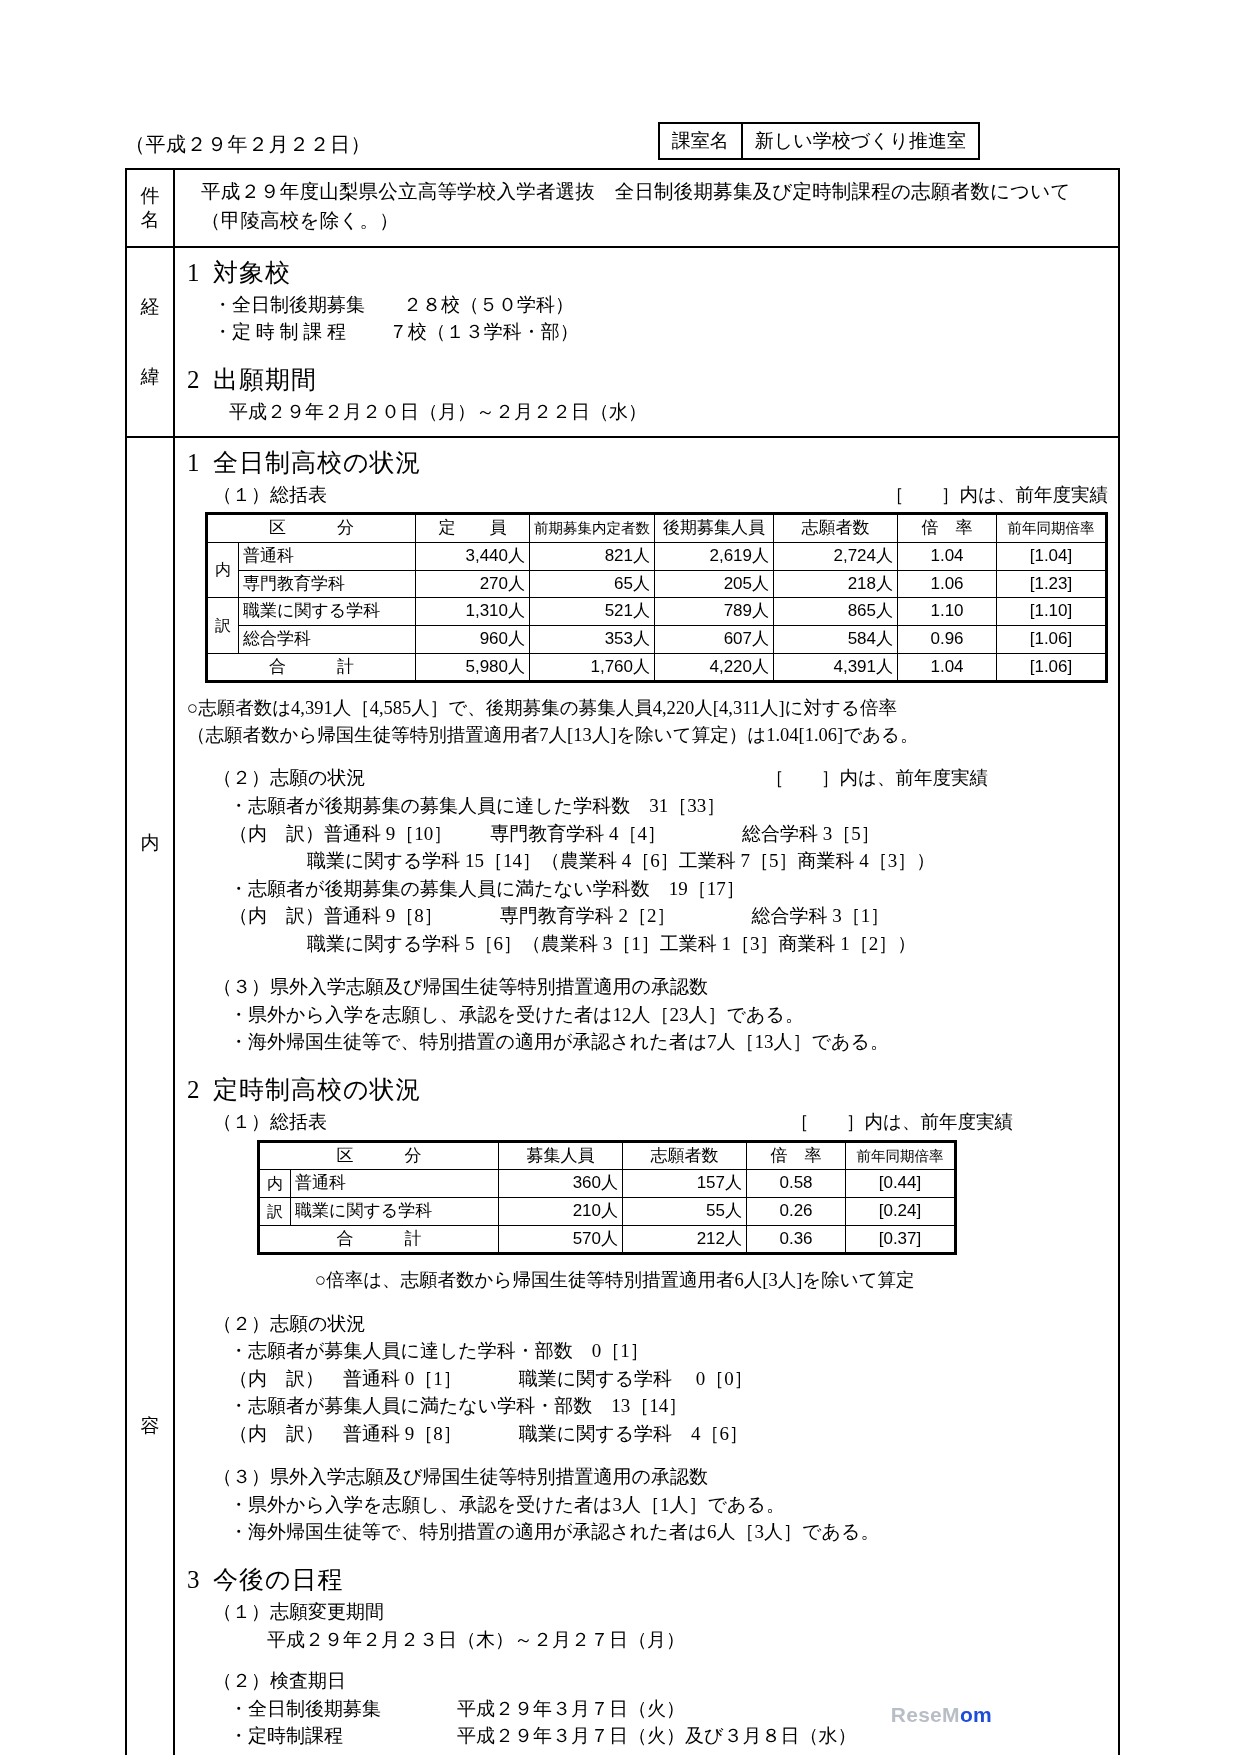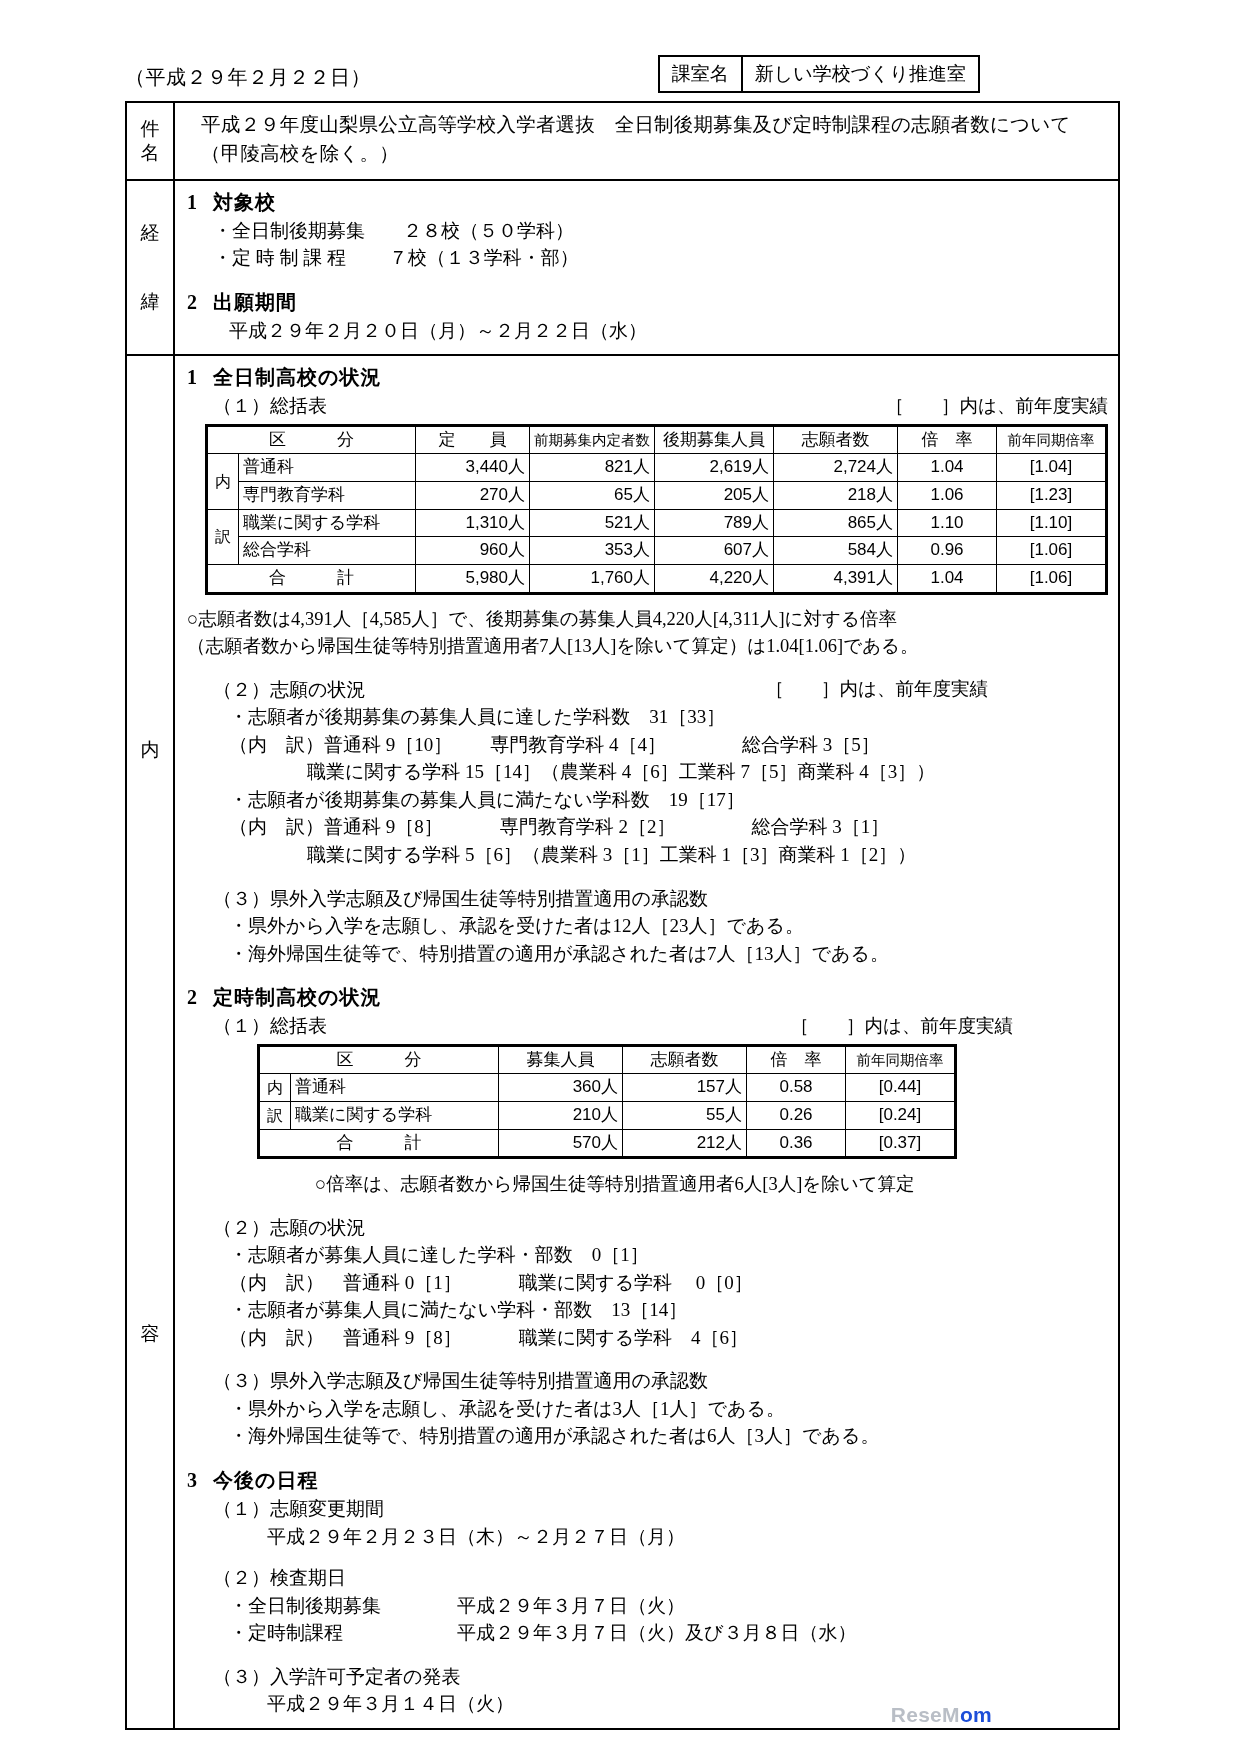--- a/index.html
+++ b/index.html
@@ -6,21 +6,21 @@
   body{
     width:1240px;height:1755px;
     font-family:"Liberation Serif","DejaVu Serif",serif;
     color:#000;
     position:relative;
   }
   .page{
     position:absolute;
     left:0;top:0;width:1100px;height:1755px;
     box-sizing:border-box;
-    padding:53px 120px 0 125px;
+    padding:120px 120px 0 125px;
   }
   
   .hdr-row{
     display:flex;align-items:flex-end;justify-content:space-between;
     height:40px;
   }
   .date-note{font-size:20px;letter-spacing:.5px;padding-bottom:2px;}
   .office-box{display:flex;border:2px solid #000;}
   .office-label{
     padding:4px 12px;font-size:19px;border-right:2px solid #000;white-space:nowrap;
@@ -45,21 +45,21 @@
     display:flex;align-items:center;justify-content:center;
     font-size:19px;line-height:1.25;text-align:center;
     font-family:"Liberation Sans","DejaVu Sans",sans-serif;
   }
   .olabel span{display:block;}
   .ocontent{flex:1;padding:7px 10px 10px 12px;font-size:19px;line-height:1.45;}
 
   .title-text{font-size:19.5px;line-height:1.5;letter-spacing:.2px;margin-left:14px;}
 
   
-  .sec-h{font-size:20px;font-weight:bold;letter-spacing:1px;}
+  .sec-h{font-size:25px;font-weight:normal;letter-spacing:1px;}
   .sec-h .num{display:inline-block;width:26px;}
   .ind1{margin-left:26px;}
   .ind2{margin-left:42px;}
 
   
   table.dt{border-collapse:collapse;font-size:17px;}
   table.dt td,table.dt th{
     border:1px solid #000;
     padding:1px 4px;
     font-weight:normal;

